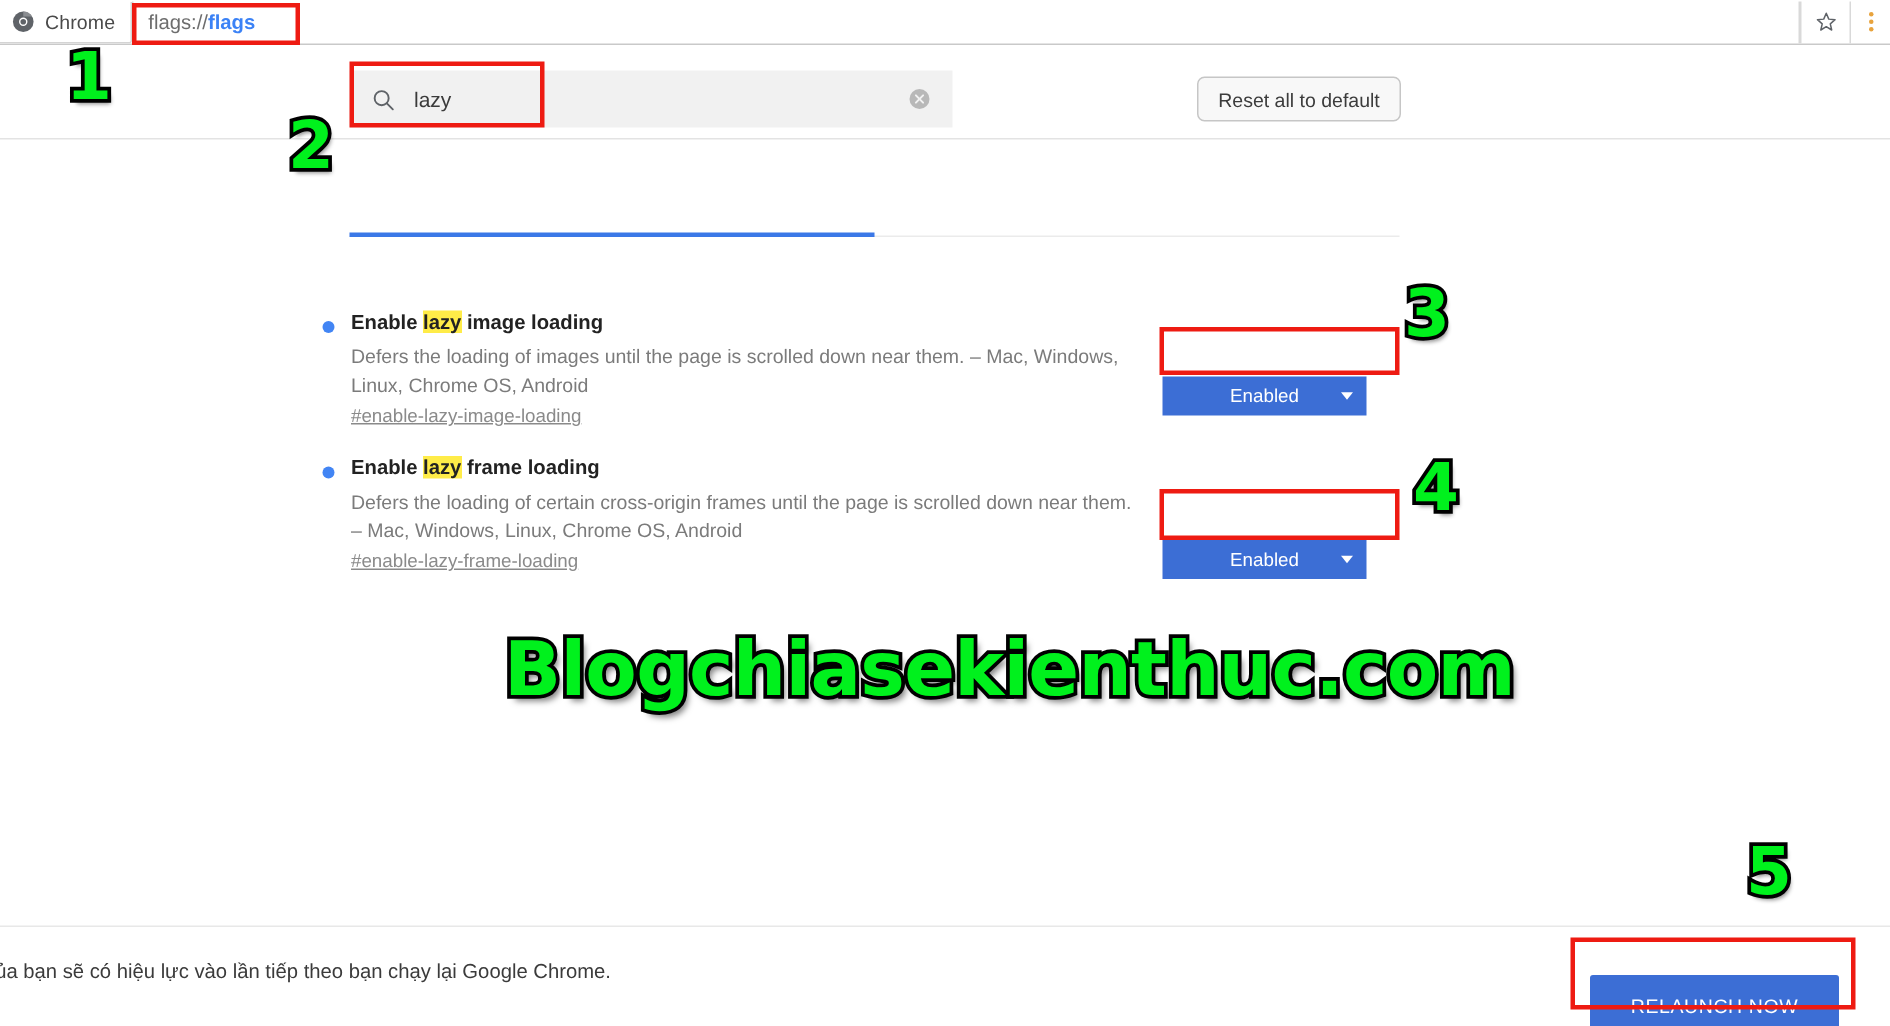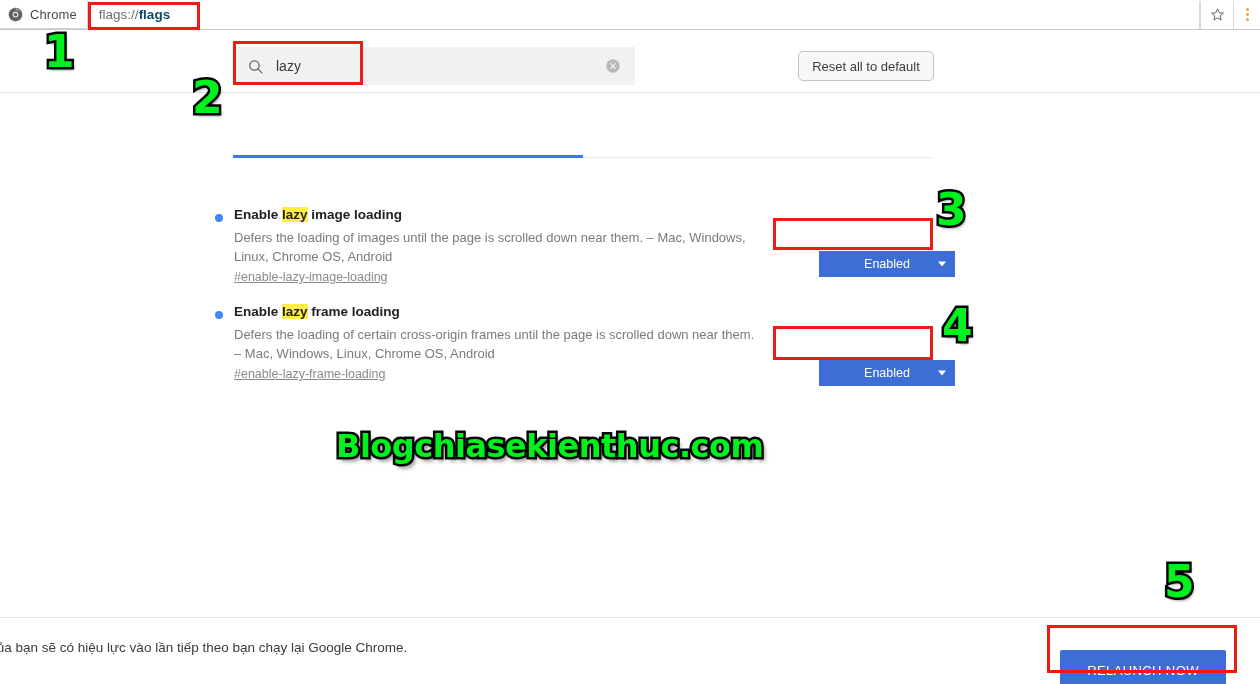--- a/index.html
+++ b/index.html
@@ -56,21 +56,21 @@
     border: 1px solid #d9d9d9;
     border-top: none;
     border-bottom: none;
     box-sizing: border-box;
     padding-left: 10px;
   }
   .omnibox-text {
     font-size: 13.5px;
     color: #6d6d6d;
   }
-  .omnibox-text b { color: #0c4a6e; font-weight: 700; }
+  .omnibox-text b { color: #3b82f6; font-weight: 700; }
   .bar-actions {
     display: flex;
     align-items: center;
     height: 28px;
   }
   .star-btn {
     width: 34px; height: 28px;
     display: flex; align-items: center; justify-content: center;
     border-left: 1px solid #d9d9d9;
     border-right: 1px solid #d9d9d9;
@@ -219,21 +219,20 @@
     position: absolute;
     width: 136px; height: 26px;
     background: #3c6ed5;
     color: #ffffff;
     font-size: 12.5px;
     display: flex;
     align-items: center;
     justify-content: center;
     cursor: pointer;
     box-sizing: border-box;
-    margin-left: 44px;
   }
   .flag-select .caret {
     position: absolute;
     right: 9px; top: 50%;
     transform: translateY(-50%);
     width: 0; height: 0;
     border-left: 4.5px solid transparent;
     border-right: 4.5px solid transparent;
     border-top: 5px solid #ffffff;
   }
@@ -289,21 +288,21 @@
     -webkit-text-stroke: 5px #000000;
     paint-order: stroke fill;
     pointer-events: none;
     text-shadow: 2px 3px 3px rgba(0,0,0,.45);
   }
   .watermark {
     position: absolute;
     left: 336px; top: 418px;
     font-family: "DejaVu Sans", sans-serif;
     font-weight: 700;
-    font-size: 32px;
+    font-size: 50px;
     line-height: 56px;
     letter-spacing: -0.5px;
     color: #00f11d;
     -webkit-text-stroke: 5px #000000;
     paint-order: stroke fill;
     text-shadow: 3px 4px 4px rgba(0,0,0,.5);
     pointer-events: none;
     white-space: nowrap;
   }
 </style>

